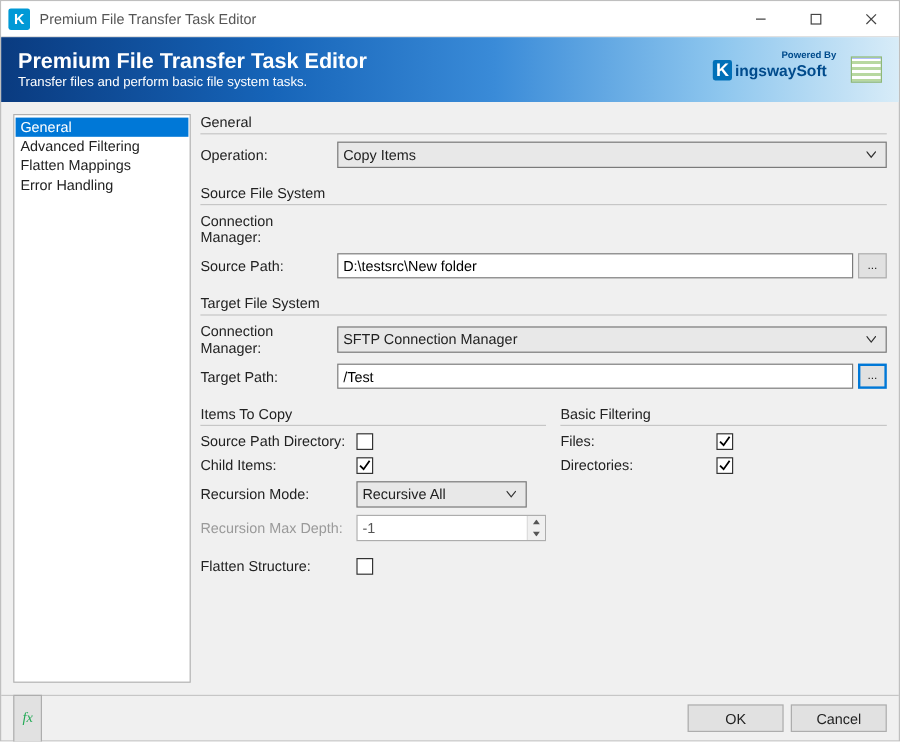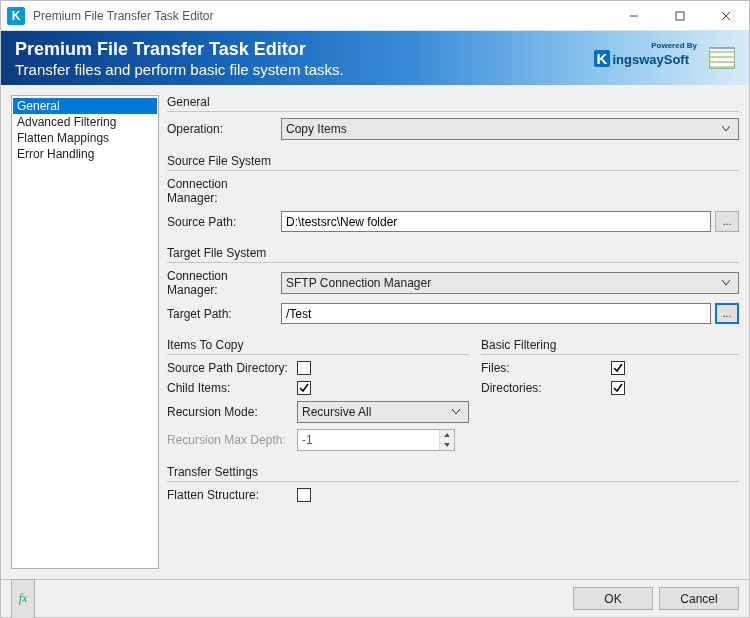--- a/index.html
+++ b/index.html
@@ -44,21 +44,21 @@
   
   .header-banner {
     height: 54px;
     background: linear-gradient(90deg, #0a3b80 0%, #1664b8 30%, #3a8bd8 55%, #8dc6ee 80%, #d8ecf8 100%);
     display: flex; align-items: center;
     padding: 0 14px;
     color: #fff;
   }
   .banner-left { flex: 1; }
   .banner-title { font-size: 18px; font-weight: bold; }
-  .banner-sub { font-size: 15px; margin-top: 1px; }
+  .banner-sub { font-size: 11px; margin-top: 1px; }
   .banner-brand {
     display: flex; align-items: flex-start;
     color: #004b8c; font-weight: bold;
   }
   .brand-text { display: flex; align-items: baseline; gap: 2px; margin-right: 10px; }
   .brand-k {
     background: #0070b8; color: #fff;
     padding: 0 3px; border-radius: 2px; font-size: 15px;
   }
   .brand-rest { font-size: 13px; color: #004b8c; }
@@ -117,21 +117,21 @@
     line-height: 19px;
   }
   .select {
     flex: 1; height: 22px;
     border: 1px solid #7a7a7a;
     background: #e8e8e8;
     display: flex; align-items: center;
     padding: 0 4px;
     position: relative;
   }
-  .select.narrow { flex: none; width: 172px; }
+  .select.narrow { flex: none; width: 142px; }
   .select .sel-text { flex: 1; }
   .select .chev {
     width: 16px; height: 100%;
     display: flex; align-items: center; justify-content: center;
   }
   .select .chev svg { width: 8px; height: 6px; }
   .spinner {
     width: 158px; height: 22px;
     display: flex;
     border: 1px solid #adadad;
@@ -361,21 +361,20 @@
             <div class="cb checked">
                 <svg viewBox="0 0 10 10">
                   <path d="M1 5 L4 8 L9 1" fill="none" stroke="#000" stroke-width="1.5"></path>
                 </svg>
               </div>
           </div>
         </div>
       </div>
 
       <div class="group">
-        <div class="group-head">Transfer Settings</div>
         <div class="cbrow">
           <div class="clabel">Flatten Structure:</div>
           <div class="cb"></div>
         </div>
       </div>
 
     </div>
   </div>
 
   <div class="footer">

